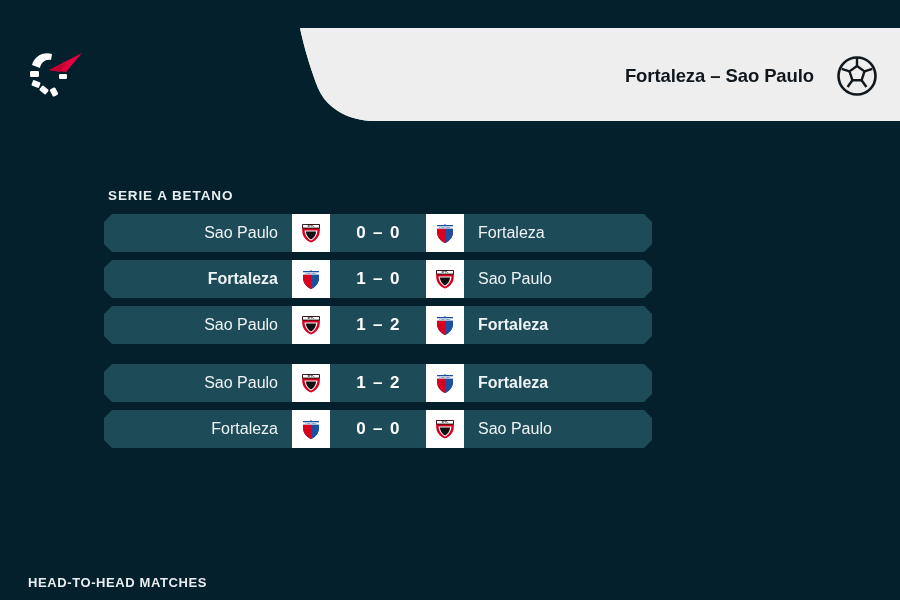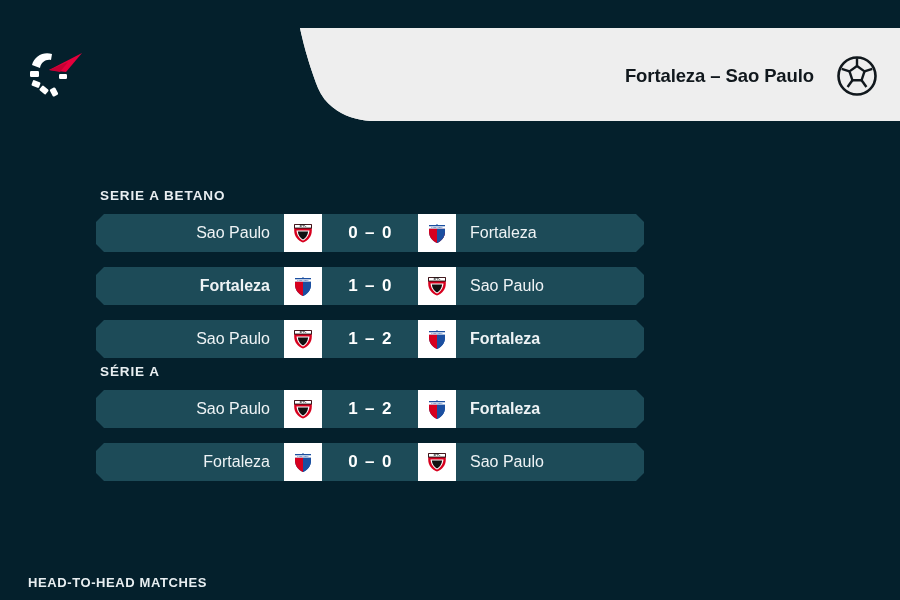--- a/index.html
+++ b/index.html
@@ -22,27 +22,27 @@
   }
   .match-title{
     font-size:18.5px; font-weight:bold; color:#11181d; letter-spacing:-0.1px;
     white-space:nowrap;
   }
   .ball-icon{ width:42px; height:42px; display:block; }
 
   
   .content{ position:absolute; left:0; top:96px; width:900px; height:504px; }
 
-  .section{ position:absolute; left:0; width:740px; }
+  .section{ position:absolute; left:8px; width:740px; }
   .section-title{
     font-size:13.5px; font-weight:bold; color:#e8eef1;
     letter-spacing:0.9px; padding-left:100px; margin-bottom:11px;
   }
 
-  .rows{ padding:0 96px; display:flex; flex-direction:column; gap:15px; }
+  .rows{ padding:0 96px; display:flex; flex-direction:column; gap:8px; }
 
   .match-row{
     position:relative; height:38px; background:#1d4b58;
     display:flex; align-items:stretch;
     clip-path: polygon(0 8px, 8px 0, calc(100% - 8px) 0, 100% 8px,
                        100% calc(100% - 8px), calc(100% - 8px) 100%,
                        8px 100%, 0 calc(100% - 8px));
   }
 
   .team{
@@ -212,21 +212,20 @@
               <circle cx="13" cy="5.1" r="0.9" fill="#1b4fa0"></circle>
             </svg>
           </div>
           <div class="team away win">Fortaleza</div>
         </div>
 
       </div>
     </div>
 
     <div class="section" style="top:240px;">
-      <div class="section-title">SÉRIE A</div>
       <div class="rows">
 
         <div class="match-row">
           <div class="team home">Sao Paulo</div>
           <div class="crest">
             <svg viewBox="0 0 26 26" width="26" height="26">
               <path d="M13,3 L23,3 L23,11 C23,17.5 18.5,22 13,24 C7.5,22 3,17.5 3,11 L3,3 Z" fill="#ffffff"></path>
               <path d="M13,4.2 L21.8,4.2 L21.8,10.8 C21.8,16.6 18,20.7 13,22.6 C8,20.7 4.2,16.6 4.2,10.8 L4.2,4.2 Z" fill="#d7001e"></path>
               <path d="M13,4.2 L21.8,4.2 L21.8,8.6 L4.2,8.6 L4.2,4.2 Z" fill="#111111"></path>
               <rect x="5" y="5" width="16" height="2.6" fill="#ffffff"></rect>

